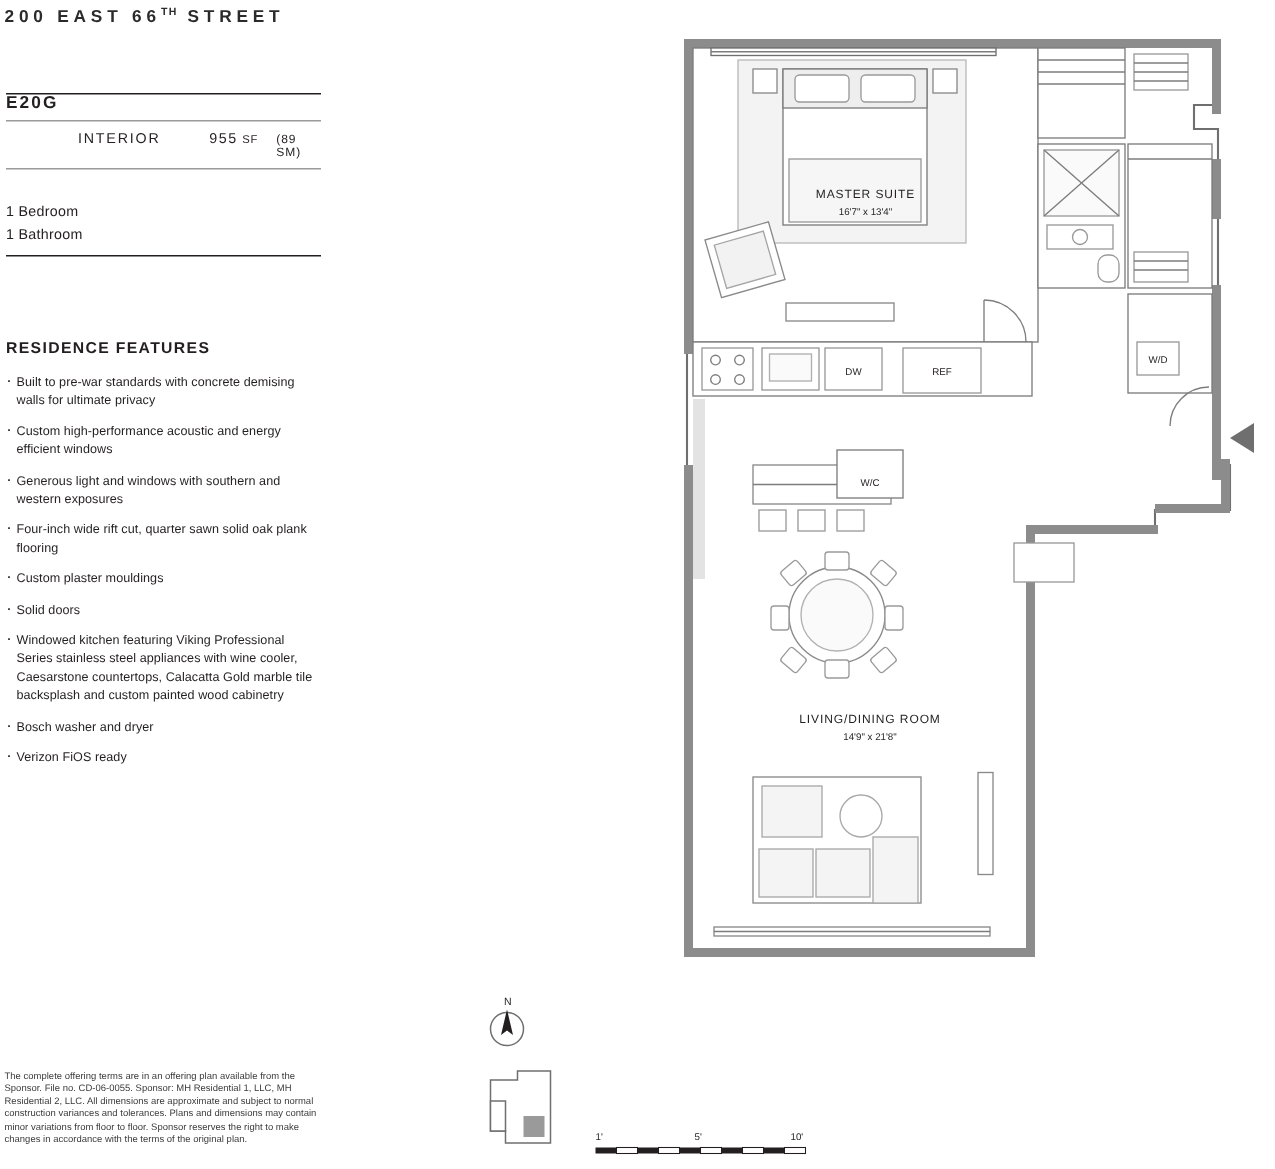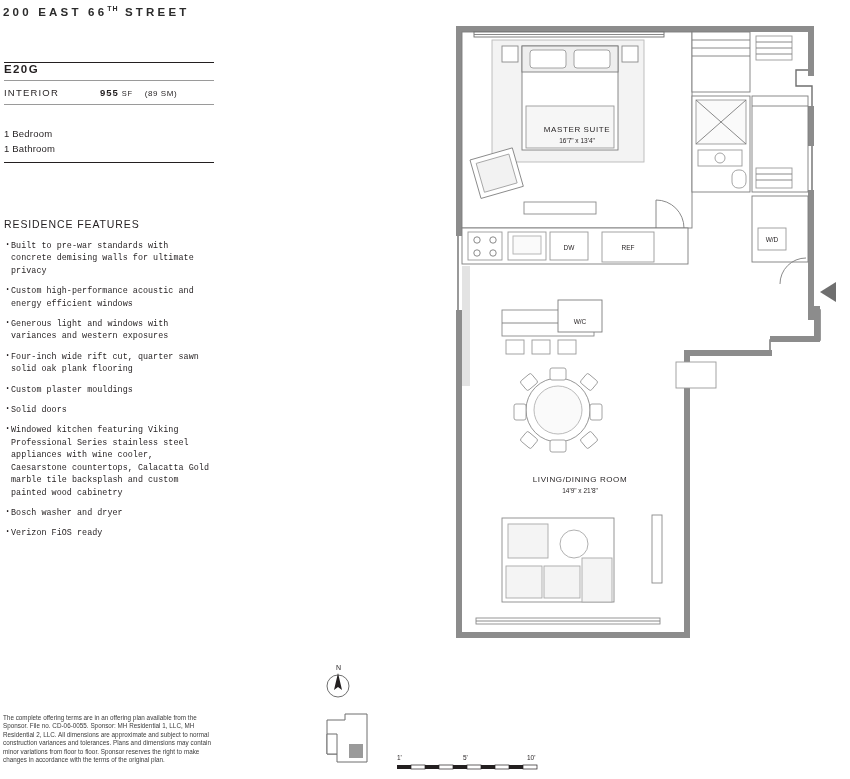--- a/index.html
+++ b/index.html
@@ -53,43 +53,42 @@
     font-weight: 700;
     padding: 0 0 5px 0;
   }
   #interior-row {
     display: flex;
     align-items: baseline;
     font-size: 9.5px;
     letter-spacing: 1.2px;
     padding: 6px 0 6px 0;
   }
-  #interior-row .lbl { width: 96px; }
-  #interior-row .sf-val { font-weight: 700; letter-spacing: 1px; }
+  #interior-row .lbl { width: 96px; margin-left: 48px; }
+  #interior-row .sf-val { font-weight: 400; letter-spacing: 1px; }
   #interior-row .sf-unit { font-size: 7.5px; margin-left: 3px; letter-spacing: .6px; text-align: right;}
   #interior-row .sm-val { margin-left: 12px; font-size: 8px; letter-spacing: .6px;}
   #rooms {
     font-size: 9.5px;
     line-height: 15px;
     padding: 5px 0 6px 0;
     letter-spacing: .2px;
     margin-top: 16px;
   }
   #features-title {
     font-size: 10.5px;
-    font-weight: 400;
+    font-weight: 700;
     letter-spacing: .9px;
     margin-top: 55px;
     margin-bottom: 10px;
   }
   ul#features-list {
     list-style: none;
     margin: 0;
     padding: 0;
-    font-family: Liberation Mono, monospace;
   }
   ul#features-list li {
     position: relative;
     font-size: 8.4px;
     line-height: 12.4px;
     padding-left: 7px;
     margin-bottom: 8px;
     letter-spacing: .05px;
     color: #231f20;
   }
@@ -166,21 +165,21 @@
   <div id="rooms">
     <div>1 Bedroom</div>
     <div>1 Bathroom</div>
   </div>
   <div class="rule"></div>
 
   <div id="features-title">RESIDENCE FEATURES</div>
   <ul id="features-list">
     <li>Built to pre-war standards with concrete demising walls for ultimate privacy</li>
     <li>Custom high-performance acoustic and energy efficient windows</li>
-    <li>Generous light and windows with variances and western exposures</li>
+    <li>Generous light and windows with southern and western exposures</li>
     <li>Four-inch wide rift cut, quarter sawn solid oak plank flooring</li>
     <li>Custom plaster mouldings</li>
     <li>Solid doors</li>
     <li>Windowed kitchen featuring Viking Professional Series stainless steel appliances with wine cooler, Caesarstone countertops, Calacatta Gold marble tile backsplash and custom painted wood cabinetry</li>
     <li>Bosch washer and dryer</li>
     <li>Verizon FiOS ready</li>
   </ul>
 </div>
 
 <div id="disclaimer">The complete offering terms are in an offering plan available from the Sponsor. File no. CD-06-0055. Sponsor: MH Residential 1, LLC, MH Residential 2, LLC. All dimensions are approximate and subject to normal construction variances and tolerances. Plans and dimensions may contain minor variations from floor to floor. Sponsor reserves the right to make changes in accordance with the terms of the original plan.</div>

